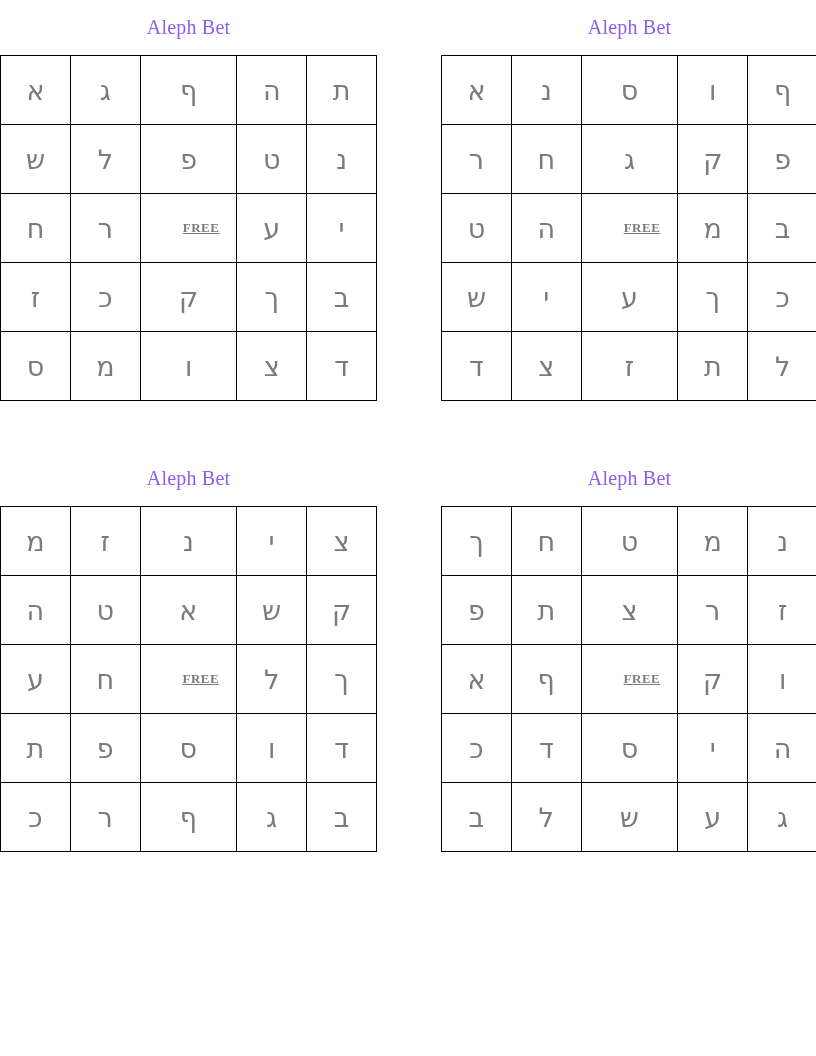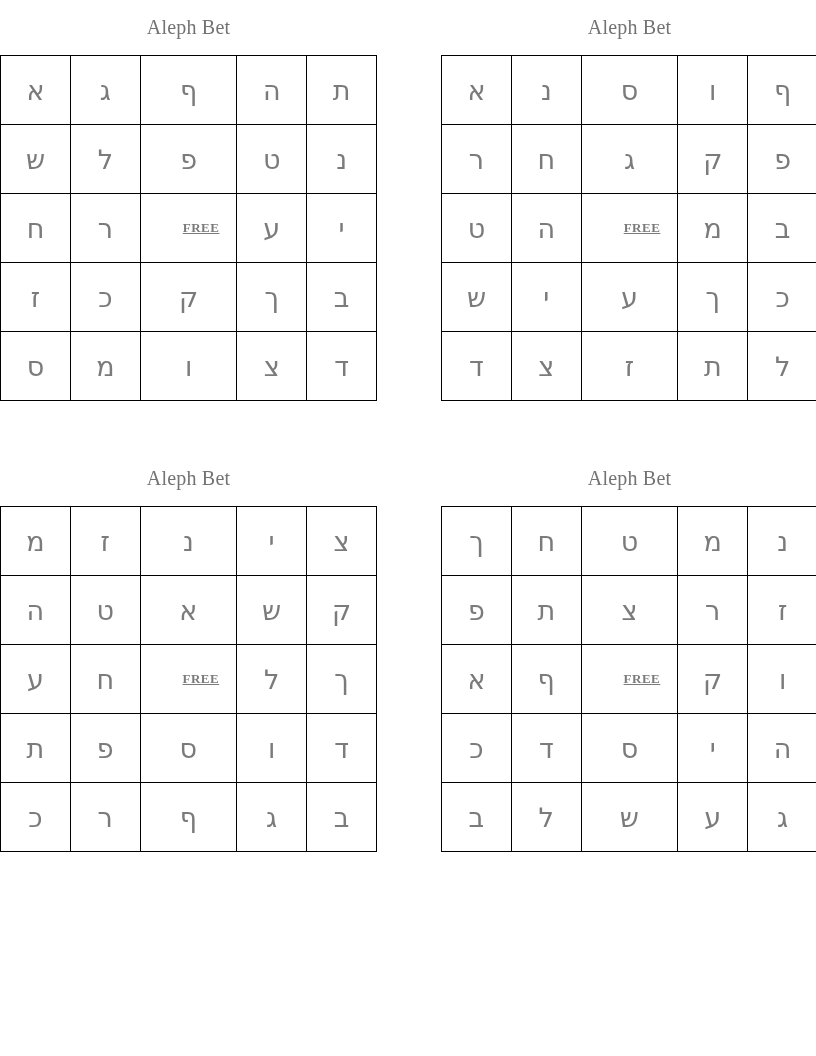--- a/index.html
+++ b/index.html
@@ -26,21 +26,21 @@
 
   .card-header {
     height: 55px;
     display: flex;
     align-items: center;
     justify-content: center;
   }
   .card-title {
     font-family: "Liberation Serif", serif;
     font-size: 20px;
-    color: #737373;
+    color: #8b5cf6;
     letter-spacing: 0.2px;
   }
   table.bingo-grid {
     border-collapse: collapse;
     table-layout: fixed;
   }
   table.bingo-grid td {
     width: 74px;
     height: 68px;
     border: 1px solid #000000;

